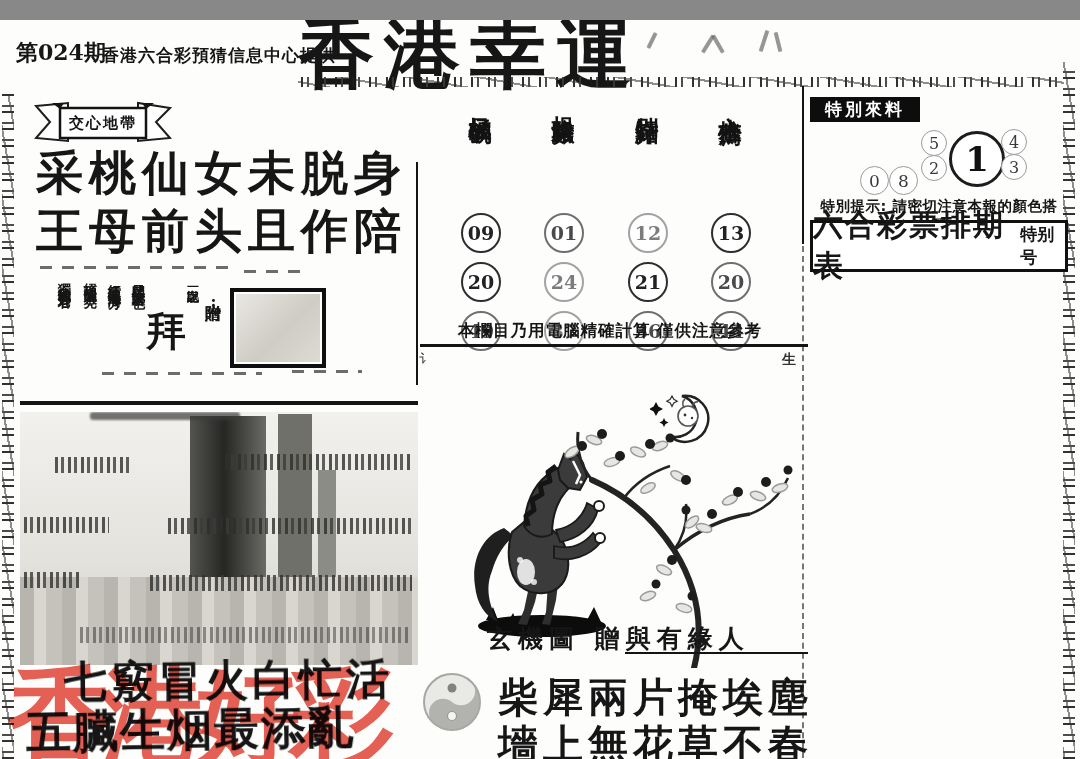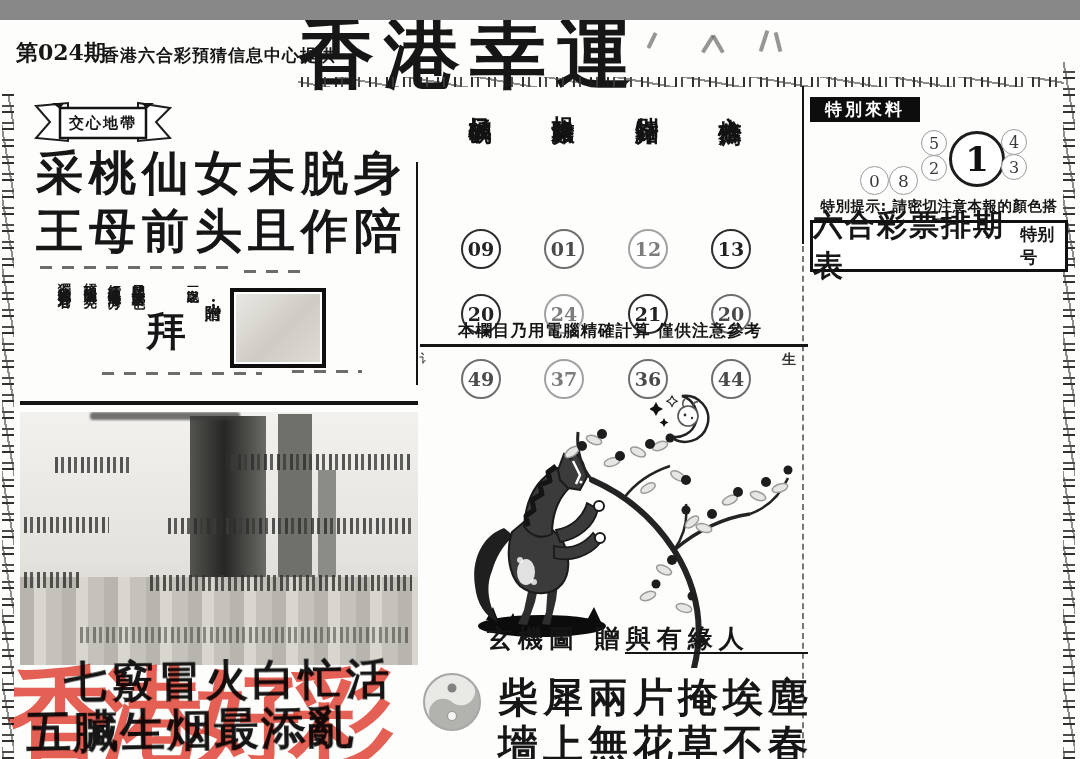--- a/index.html
+++ b/index.html
@@ -13,21 +13,21 @@
     background:
       repeating-linear-gradient(0deg,transparent 0 3px,#1b1b1b 3px 5px,transparent 5px 9px,#3a3a3a 9px 11px,transparent 11px 17px),
       repeating-linear-gradient(80deg,transparent 0 4px,rgba(25,25,25,.55) 4px 6px,transparent 6px 12px);}
   .chain-h{height:10px;opacity:.9;filter:blur(.3px);
     background:
       repeating-linear-gradient(90deg,transparent 0 3px,#1b1b1b 3px 5px,transparent 5px 9px,#3a3a3a 9px 11px,transparent 11px 17px),
       repeating-linear-gradient(10deg,transparent 0 4px,rgba(25,25,25,.55) 4px 6px,transparent 6px 12px);}
   .hr{background:#141414;}
   .dashes{height:3px;background:repeating-linear-gradient(90deg,#3c3c3c 0 12px,transparent 12px 22px);opacity:.75;}
   
-  .pick-col{display:flex;flex-direction:column;align-items:center;width:62px;gap:25px;}
+  .pick-col{display:flex;flex-direction:column;align-items:center;width:62px;gap:9px;}
   .pick-head{font-size:23px;font-weight:900;letter-spacing:2px;height:106px;color:#131313;}
   .circle-num{width:36px;height:36px;border:2.5px solid #2e2e2e;border-radius:50%;
       display:flex;align-items:center;justify-content:center;font-size:19px;font-weight:700;
       font-family:"DejaVu Serif","Liberation Serif",serif;color:#222;background:#fff;}
   .tone-m{border-color:#6f6f6f;color:#4a4a4a;}
   .tone-l{border-color:#a2a2a2;color:#7c7c7c;}
   
   .sp-circle{border:1.5px solid #9b9b9b;border-radius:50%;display:flex;align-items:center;justify-content:center;
       font-family:"DejaVu Serif","Liberation Serif",serif;color:#3a3a3a;background:#fff;}
   .scrib{height:16px;opacity:.8;filter:blur(.7px);

